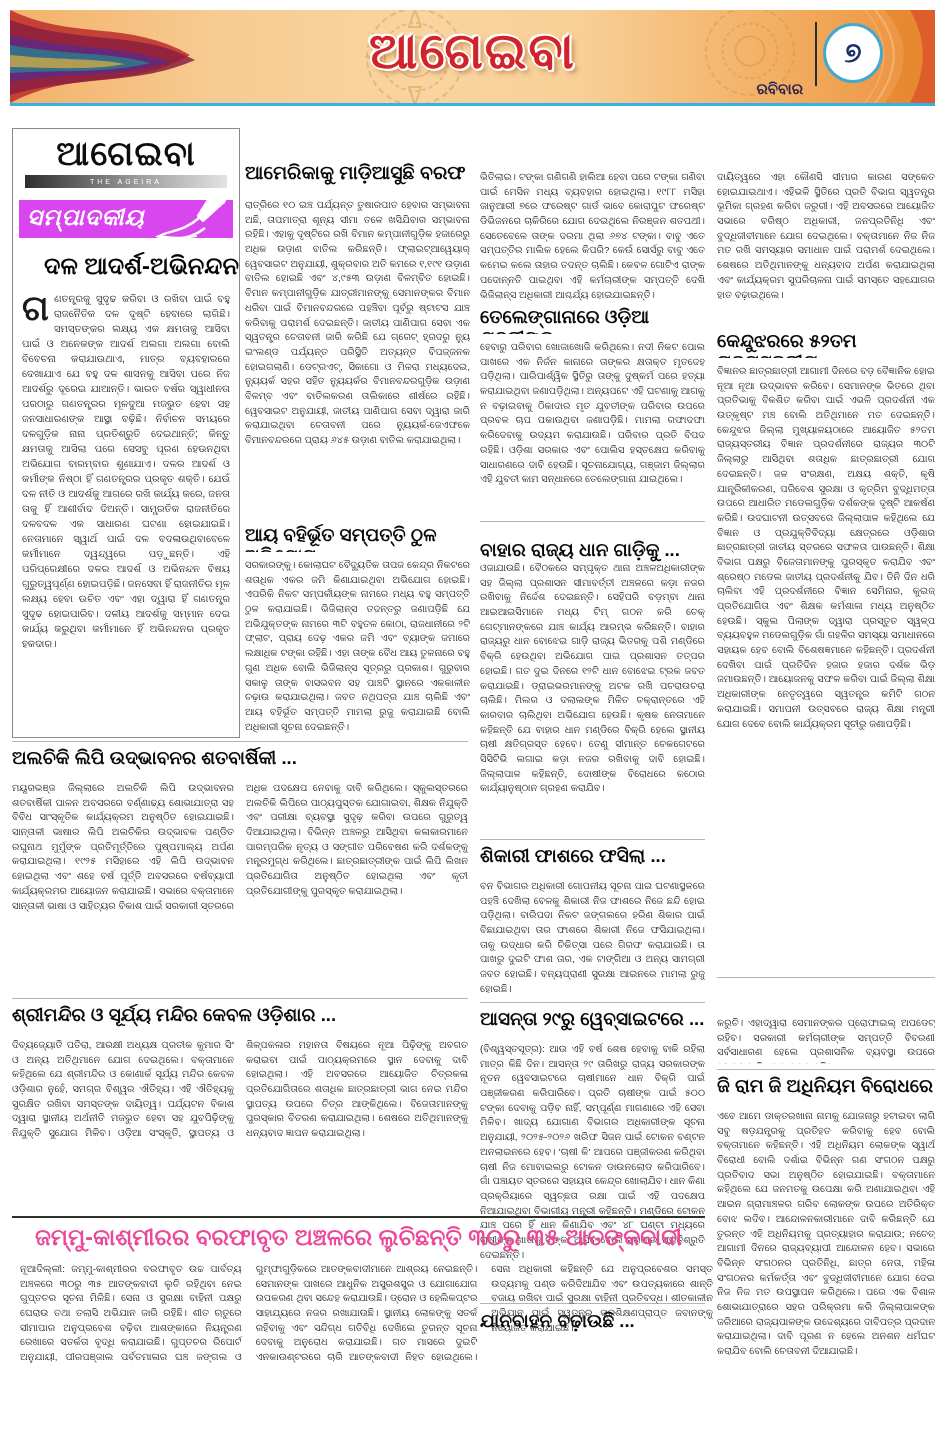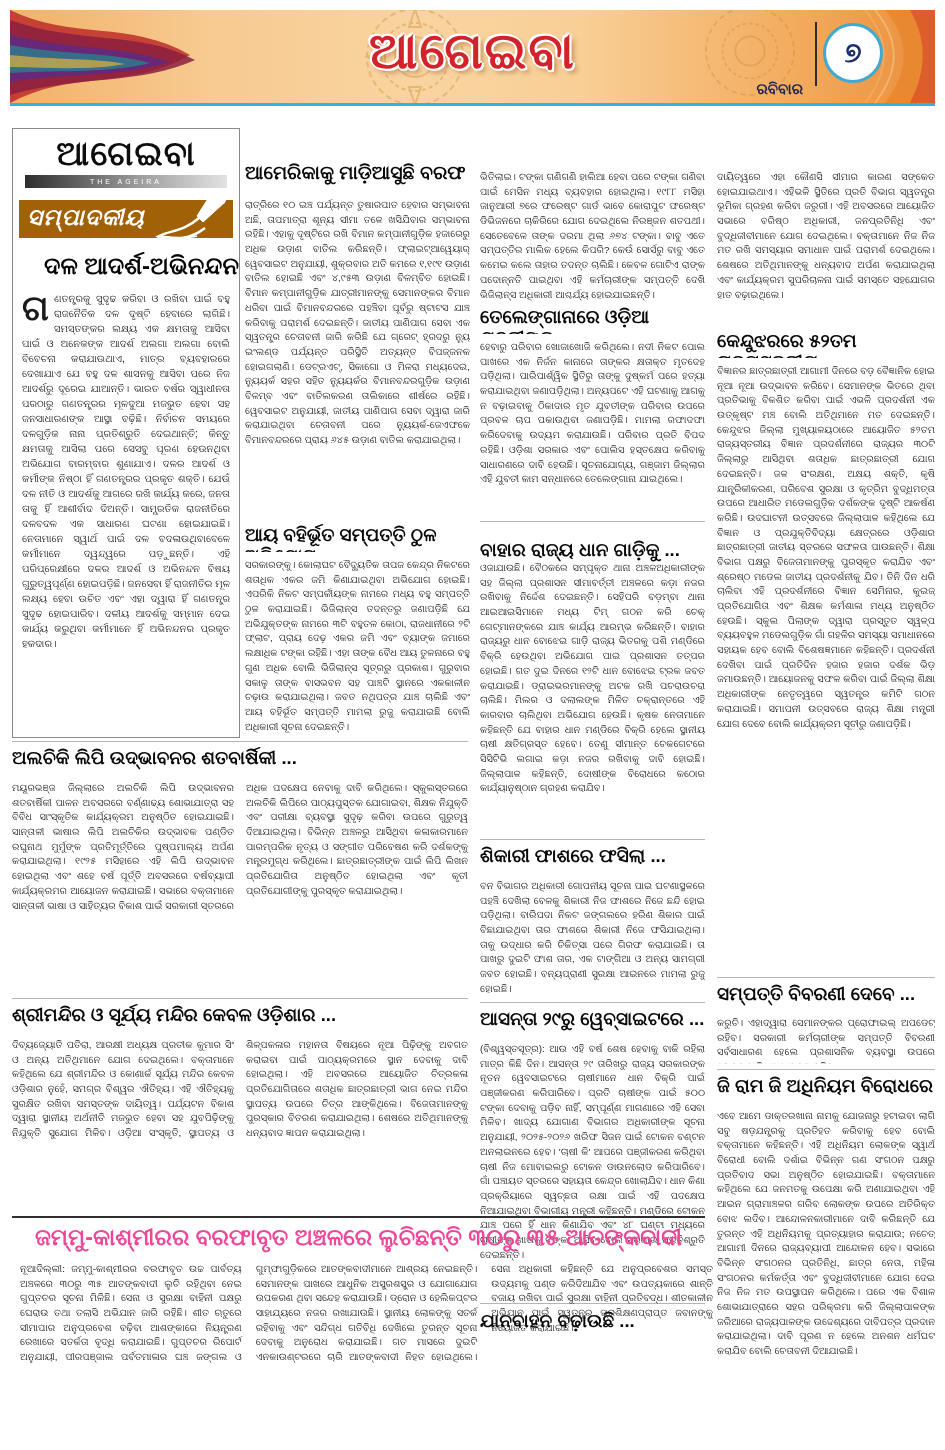--- a/index.html
+++ b/index.html
@@ -21,21 +21,21 @@
   .page-badge{right:52px;top:13px;width:54px;height:54px;border-radius:50%;background:#ffffff;
     border:3px solid #3fa9cf;display:flex;align-items:center;justify-content:center;
     font-size:28px;font-weight:800;color:#1c2f6b;}
   .mandala{opacity:.38;}
 
   
   .ed-box{left:12px;top:128px;width:226px;height:608px;border:1px solid #8a8a8a;background:#fff;overflow:hidden;}
   .ed-logo{margin-top:7px;text-align:center;font-size:34px;font-weight:800;color:#0d0d0d;letter-spacing:1px;line-height:1.05;}
   .ed-logo-bar{height:13px;margin:3px 12px 0 12px;background:linear-gradient(90deg,#2e2e2e,#9a9a9a 55%,#e3e3e3);
     color:#fff;font-size:7px;text-align:center;line-height:13px;letter-spacing:3px;}
-  .ed-banner{margin:12px 6px 0 6px;background:#a16207;height:38px;position:relative;}
+  .ed-banner{margin:12px 6px 0 6px;background:#d946ef;height:38px;position:relative;}
   .ed-banner-label{position:absolute;left:8px;top:4px;font-size:23px;font-weight:800;color:#fff;font-style:italic;letter-spacing:1px;}
   .pen-icon{position:absolute;right:2px;top:-8px;}
   .ed-headline{text-align:right;font-size:24px;font-weight:800;margin-top:14px;color:#070707;}
   .ed-body{margin:11px 9px 0 9px;font-size:10px;line-height:1.5;text-align:justify;color:#262626;height:438px;overflow:hidden;}
   .dropcap{float:left;font-size:35px;line-height:30px;padding:2px 5px 0 0;font-weight:700;color:#1a1a1a;}
 
   
   .rem-banner{left:457px;top:131px;width:478px;height:27px;background:#0b0b0b;color:#ffffff;
     text-align:center;font-size:17px;font-weight:700;line-height:27px;letter-spacing:.5px;}
   .headline{font-weight:800;color:#0a0a0a;font-size:18.5px;line-height:1.15;overflow:hidden;}
@@ -140,21 +140,20 @@
 
   <div class="abs rule" style="left:480px;top:1303px;width:225px;"></div>
   <div class="abs headline" style="left:480px;top:1310px;width:225px;height:28px;">ଯାନବାହନ ବଢ଼ାଉଛି ...</div>
 
   <div class="abs body-text" style="left:717px;top:170px;width:218px;height:155px;">ଦାୟିତ୍ୱରେ ଏହା କୌଣସି ସୀମାର କାରଣ ସଙ୍କେତ ହୋଇଯାଇଥାଏ। ଏହିଭଳି ସ୍ଥିତିରେ ପ୍ରତି ବିଭାଗ ସ୍ୱତନ୍ତ୍ର ଭୂମିକା ଗ୍ରହଣ କରିବା ଜରୁରୀ। ଏହି ଅବସରରେ ଆୟୋଜିତ ସଭାରେ ବରିଷ୍ଠ ଅଧିକାରୀ, ଜନପ୍ରତିନିଧି ଏବଂ ବୁଦ୍ଧିଜୀବୀମାନେ ଯୋଗ ଦେଇଥିଲେ। ବକ୍ତାମାନେ ନିଜ ନିଜ ମତ ରଖି ସମସ୍ୟାର ସମାଧାନ ପାଇଁ ପରାମର୍ଶ ଦେଇଥିଲେ। ଶେଷରେ ଅତିଥିମାନଙ୍କୁ ଧନ୍ୟବାଦ ଅର୍ପଣ କରାଯାଇଥିଲା ଏବଂ କାର୍ଯ୍ୟକ୍ରମ ସୁପରିଚାଳନା ପାଇଁ ସମସ୍ତେ ସହଯୋଗର ହାତ ବଢ଼ାଇଥିଲେ।</div>
 
   <div class="abs headline" style="left:717px;top:330px;width:218px;height:28px;">କେନ୍ଦୁଝରରେ ୫୨ତମ ରାଜ୍ୟସ୍ତରୀୟ ...</div>
   <div class="abs body-text" style="left:717px;top:364px;width:218px;height:608px;">ବିଜ୍ଞାନର ଛାତ୍ରଛାତ୍ରୀ ଆଗାମୀ ଦିନରେ ବଡ଼ ବୈଜ୍ଞାନିକ ହୋଇ ନୂଆ ନୂଆ ଉଦ୍ଭାବନ କରିବେ। ସେମାନଙ୍କ ଭିତରେ ଥିବା ପ୍ରତିଭାକୁ ବିକଶିତ କରିବା ପାଇଁ ଏଭଳି ପ୍ରଦର୍ଶନୀ ଏକ ଉତ୍କୃଷ୍ଟ ମଞ୍ଚ ବୋଲି ଅତିଥିମାନେ ମତ ଦେଇଛନ୍ତି। କେନ୍ଦୁଝର ଜିଲ୍ଲା ମୁଖ୍ୟାଳୟଠାରେ ଆୟୋଜିତ ୫୨ତମ ରାଜ୍ୟସ୍ତରୀୟ ବିଜ୍ଞାନ ପ୍ରଦର୍ଶନୀରେ ରାଜ୍ୟର ୩୦ଟି ଜିଲ୍ଲାରୁ ଆସିଥିବା ଶତାଧିକ ଛାତ୍ରଛାତ୍ରୀ ଯୋଗ ଦେଇଛନ୍ତି। ଜଳ ସଂରକ୍ଷଣ, ଅକ୍ଷୟ ଶକ୍ତି, କୃଷି ଯାନ୍ତ୍ରିକୀକରଣ, ପରିବେଶ ସୁରକ୍ଷା ଓ କୃତ୍ରିମ ବୁଦ୍ଧିମତ୍ତା ଉପରେ ଆଧାରିତ ମଡେଲଗୁଡ଼ିକ ଦର୍ଶକଙ୍କ ଦୃଷ୍ଟି ଆକର୍ଷଣ କରିଛି। ଉଦଘାଟନୀ ଉତ୍ସବରେ ଜିଲ୍ଲାପାଳ କହିଥିଲେ ଯେ ବିଜ୍ଞାନ ଓ ପ୍ରଯୁକ୍ତିବିଦ୍ୟା କ୍ଷେତ୍ରରେ ଓଡ଼ିଶାର ଛାତ୍ରଛାତ୍ରୀ ଜାତୀୟ ସ୍ତରରେ ସଫଳତା ପାଉଛନ୍ତି। ଶିକ୍ଷା ବିଭାଗ ପକ୍ଷରୁ ବିଜେତାମାନଙ୍କୁ ପୁରସ୍କୃତ କରାଯିବ ଏବଂ ଶ୍ରେଷ୍ଠ ମଡେଲ ଜାତୀୟ ପ୍ରଦର୍ଶନୀକୁ ଯିବ। ତିନି ଦିନ ଧରି ଚାଲିବା ଏହି ପ୍ରଦର୍ଶନୀରେ ବିଜ୍ଞାନ ସେମିନାର, କୁଇଜ୍ ପ୍ରତିଯୋଗିତା ଏବଂ ଶିକ୍ଷକ କର୍ମଶାଳା ମଧ୍ୟ ଅନୁଷ୍ଠିତ ହେଉଛି। ସ୍କୁଲ ପିଲାଙ୍କ ଦ୍ୱାରା ପ୍ରସ୍ତୁତ ସ୍ୱଳ୍ପ ବ୍ୟୟବହୁଳ ମଡେଲଗୁଡ଼ିକ ଗାଁ ଗହଳିର ସମସ୍ୟା ସମାଧାନରେ ସହାୟକ ହେବ ବୋଲି ବିଶେଷଜ୍ଞମାନେ କହିଛନ୍ତି। ପ୍ରଦର୍ଶନୀ ଦେଖିବା ପାଇଁ ପ୍ରତିଦିନ ହଜାର ହଜାର ଦର୍ଶକ ଭିଡ଼ ଜମାଉଛନ୍ତି। ଆୟୋଜନକୁ ସଫଳ କରିବା ପାଇଁ ଜିଲ୍ଲା ଶିକ୍ଷା ଅଧିକାରୀଙ୍କ ନେତୃତ୍ୱରେ ସ୍ୱତନ୍ତ୍ର କମିଟି ଗଠନ କରାଯାଇଛି। ସମାପନୀ ଉତ୍ସବରେ ରାଜ୍ୟ ଶିକ୍ଷା ମନ୍ତ୍ରୀ ଯୋଗ ଦେବେ ବୋଲି କାର୍ଯ୍ୟକ୍ରମ ସୂଚୀରୁ ଜଣାପଡ଼ିଛି।</div>
 
   <div class="abs rule" style="left:717px;top:977px;width:218px;"></div>
-  <div class="abs headline" style="left:717px;top:983px;width:218px;height:28px;">ସମ୍ପତ୍ତି ବିବରଣୀ ଦେବେ  ...</div>
   <div class="abs body-text" style="left:717px;top:1016px;width:218px;height:48px;">କରୁଚି। ଏହାଦ୍ୱାରା ସେମାନଙ୍କର ପ୍ରୋଫାଇଲ୍ ଅପଡେଟ୍ ରହିବ। ସରକାରୀ କର୍ମଚାରୀଙ୍କ ସମ୍ପତ୍ତି ବିବରଣୀ ସର୍ବସାଧାରଣ ହେଲେ ପ୍ରଶାସନିକ ବ୍ୟବସ୍ଥା ଉପରେ ଲୋକଙ୍କ ବିଶ୍ୱାସ ଅତୁଟ ରହିବ।</div>
 
   <div class="abs rule" style="left:717px;top:1069px;width:218px;"></div>
   <div class="abs headline" style="left:717px;top:1075px;width:218px;height:28px;">ଜି ରାମ ଜି ଅଧିନିୟମ ବିରୋଧରେ  ...</div>
   <div class="abs body-text" style="left:717px;top:1109px;width:218px;height:331px;">ଏବେ ଆମେ ଡାକ୍ତରଖାନା ନାମକୁ ଯୋଜନାରୁ ହଟାଇବା ଲାଗି ସବୁ ଷଡ଼ଯନ୍ତ୍ରକୁ ପ୍ରତିହତ କରିବାକୁ ହେବ ବୋଲି ବକ୍ତାମାନେ କହିଛନ୍ତି। ଏହି ଅଧିନିୟମ ଲୋକଙ୍କ ସ୍ୱାର୍ଥ ବିରୋଧୀ ବୋଲି ଦର୍ଶାଇ ବିଭିନ୍ନ ଗଣ ସଂଗଠନ ପକ୍ଷରୁ ପ୍ରତିବାଦ ସଭା ଅନୁଷ୍ଠିତ ହୋଇଯାଇଛି। ବକ୍ତାମାନେ କହିଥିଲେ ଯେ ଜନମତକୁ ଉପେକ୍ଷା କରି ଅଣାଯାଇଥିବା ଏହି ଆଇନ ଗ୍ରାମାଞ୍ଚଳର ଗରିବ ଲୋକଙ୍କ ଉପରେ ଅତିରିକ୍ତ ବୋଝ ଲଦିବ। ଆନ୍ଦୋଳନକାରୀମାନେ ଦାବି କରିଛନ୍ତି ଯେ ତୁରନ୍ତ ଏହି ଅଧିନିୟମକୁ ପ୍ରତ୍ୟାହାର କରାଯାଉ; ନଚେତ୍ ଆଗାମୀ ଦିନରେ ରାଜ୍ୟବ୍ୟାପୀ ଆନ୍ଦୋଳନ ହେବ। ସଭାରେ ବିଭିନ୍ନ ସଂଗଠନର ପ୍ରତିନିଧି, ଛାତ୍ର ନେତା, ମହିଳା ସଂଗଠନର କର୍ମକର୍ତ୍ତା ଏବଂ ବୁଦ୍ଧିଜୀବୀମାନେ ଯୋଗ ଦେଇ ନିଜ ନିଜ ମତ ଉପସ୍ଥାପନ କରିଥିଲେ। ପରେ ଏକ ବିଶାଳ ଶୋଭାଯାତ୍ରାରେ ସହର ପରିକ୍ରମା କରି ଜିଲ୍ଲାପାଳଙ୍କ ଜରିଆରେ ରାଜ୍ୟପାଳଙ୍କ ଉଦ୍ଦେଶ୍ୟରେ ଦାବିପତ୍ର ପ୍ରଦାନ କରାଯାଇଥିଲା। ଦାବି ପୂରଣ ନ ହେଲେ ଅନଶନ ଧର୍ମଘଟ କରାଯିବ ବୋଲି ଚେତାବନୀ ଦିଆଯାଇଛି।</div>
 
   <div class="abs rule" style="left:12px;top:741px;width:456px;"></div>
   <div class="abs headline" style="left:12px;top:747px;width:456px;height:28px;">ଅଲଚିକି ଲିପି ଉଦ୍ଭାବନର ଶତବାର୍ଷିକୀ ...</div>
   <div class="abs body-text cols2" style="left:12px;top:781px;width:456px;height:212px;">ମୟୂରଭଞ୍ଜ ଜିଲ୍ଲାରେ ଅଲଚିକି ଲିପି ଉଦ୍ଭାବନର ଶତବାର୍ଷିକୀ ପାଳନ ଅବସରରେ ବର୍ଣ୍ଣାଢ୍ୟ ଶୋଭାଯାତ୍ରା ସହ ବିବିଧ ସାଂସ୍କୃତିକ କାର୍ଯ୍ୟକ୍ରମ ଅନୁଷ୍ଠିତ ହୋଇଯାଇଛି। ସାନ୍ତାଳୀ ଭାଷାର ଲିପି ଅଲଚିକିର ଉଦ୍ଭାବକ ପଣ୍ଡିତ ରଘୁନାଥ ମୁର୍ମୁଙ୍କ ପ୍ରତିମୂର୍ତ୍ତିରେ ପୁଷ୍ପମାଲ୍ୟ ଅର୍ପଣ କରାଯାଇଥିଲା। ୧୯୨୫ ମସିହାରେ ଏହି ଲିପି ଉଦ୍ଭାବନ ହୋଇଥିଲା ଏବଂ ଶହେ ବର୍ଷ ପୂର୍ତ୍ତି ଅବସରରେ ବର୍ଷବ୍ୟାପୀ କାର୍ଯ୍ୟକ୍ରମର ଆୟୋଜନ କରାଯାଇଛି। ସଭାରେ ବକ୍ତାମାନେ ସାନ୍ତାଳୀ ଭାଷା ଓ ସାହିତ୍ୟର ବିକାଶ ପାଇଁ ସରକାରୀ ସ୍ତରରେ ଅଧିକ ପଦକ୍ଷେପ ନେବାକୁ ଦାବି କରିଥିଲେ। ସ୍କୁଲସ୍ତରରେ ଅଲଚିକି ଲିପିରେ ପାଠ୍ୟପୁସ୍ତକ ଯୋଗାଇବା, ଶିକ୍ଷକ ନିଯୁକ୍ତି ଏବଂ ପରୀକ୍ଷା ବ୍ୟବସ୍ଥା ସୁଦୃଢ଼ କରିବା ଉପରେ ଗୁରୁତ୍ୱ ଦିଆଯାଇଥିଲା। ବିଭିନ୍ନ ଅଞ୍ଚଳରୁ ଆସିଥିବା କଳାକାରମାନେ ପାରମ୍ପରିକ ନୃତ୍ୟ ଓ ସଙ୍ଗୀତ ପରିବେଷଣ କରି ଦର୍ଶକଙ୍କୁ ମନ୍ତ୍ରମୁଗ୍ଧ କରିଥିଲେ। ଛାତ୍ରଛାତ୍ରୀଙ୍କ ପାଇଁ ଲିପି ଲିଖନ ପ୍ରତିଯୋଗିତା ଅନୁଷ୍ଠିତ ହୋଇଥିଲା ଏବଂ କୃତୀ ପ୍ରତିଯୋଗୀଙ୍କୁ ପୁରସ୍କୃତ କରାଯାଇଥିଲା।</div>
 

